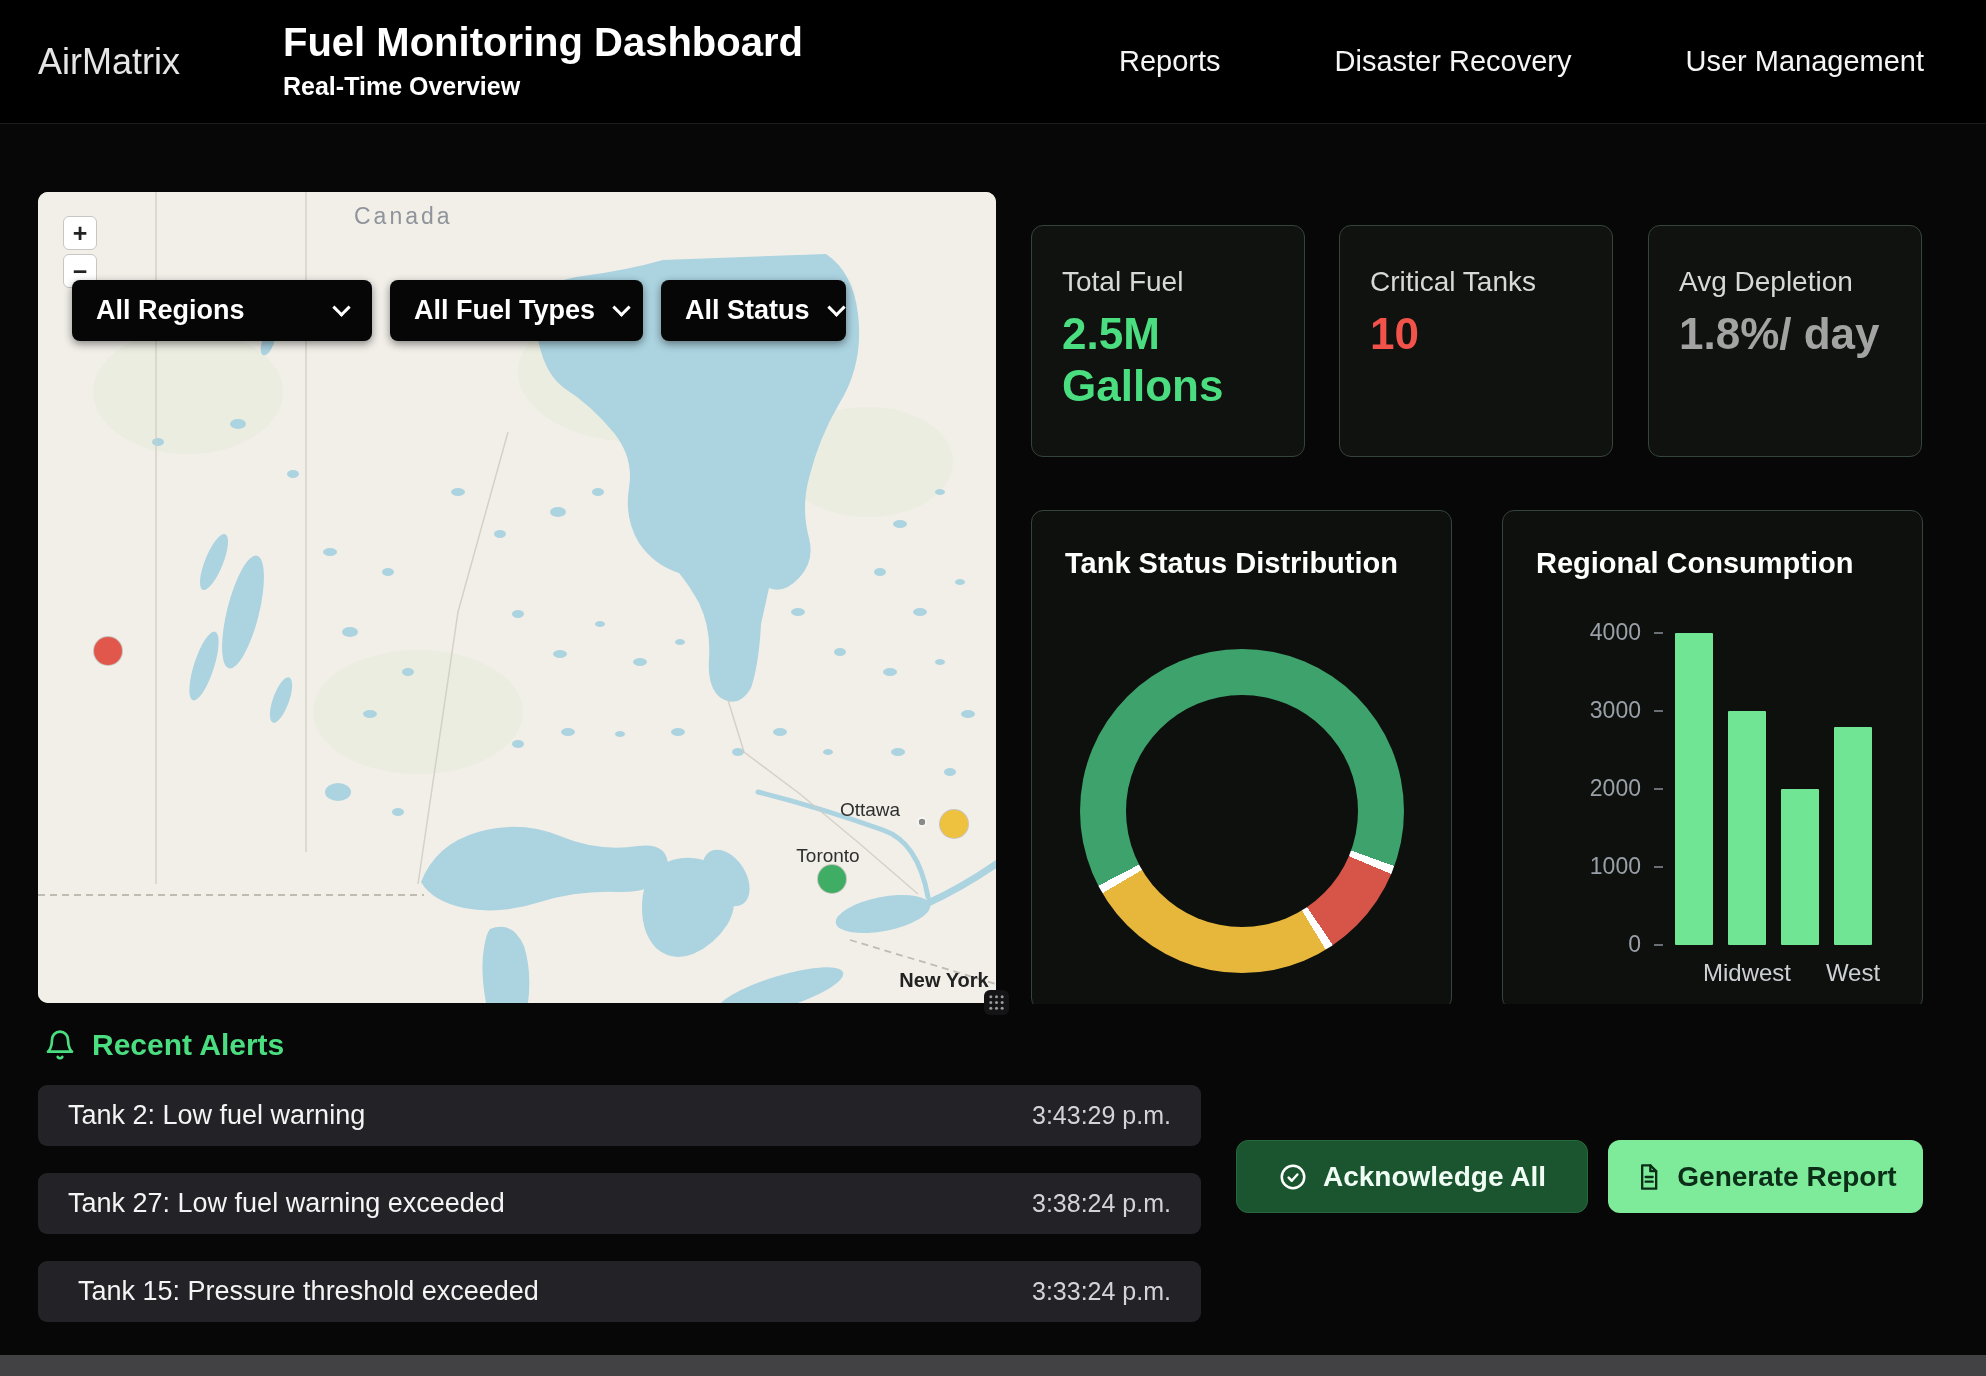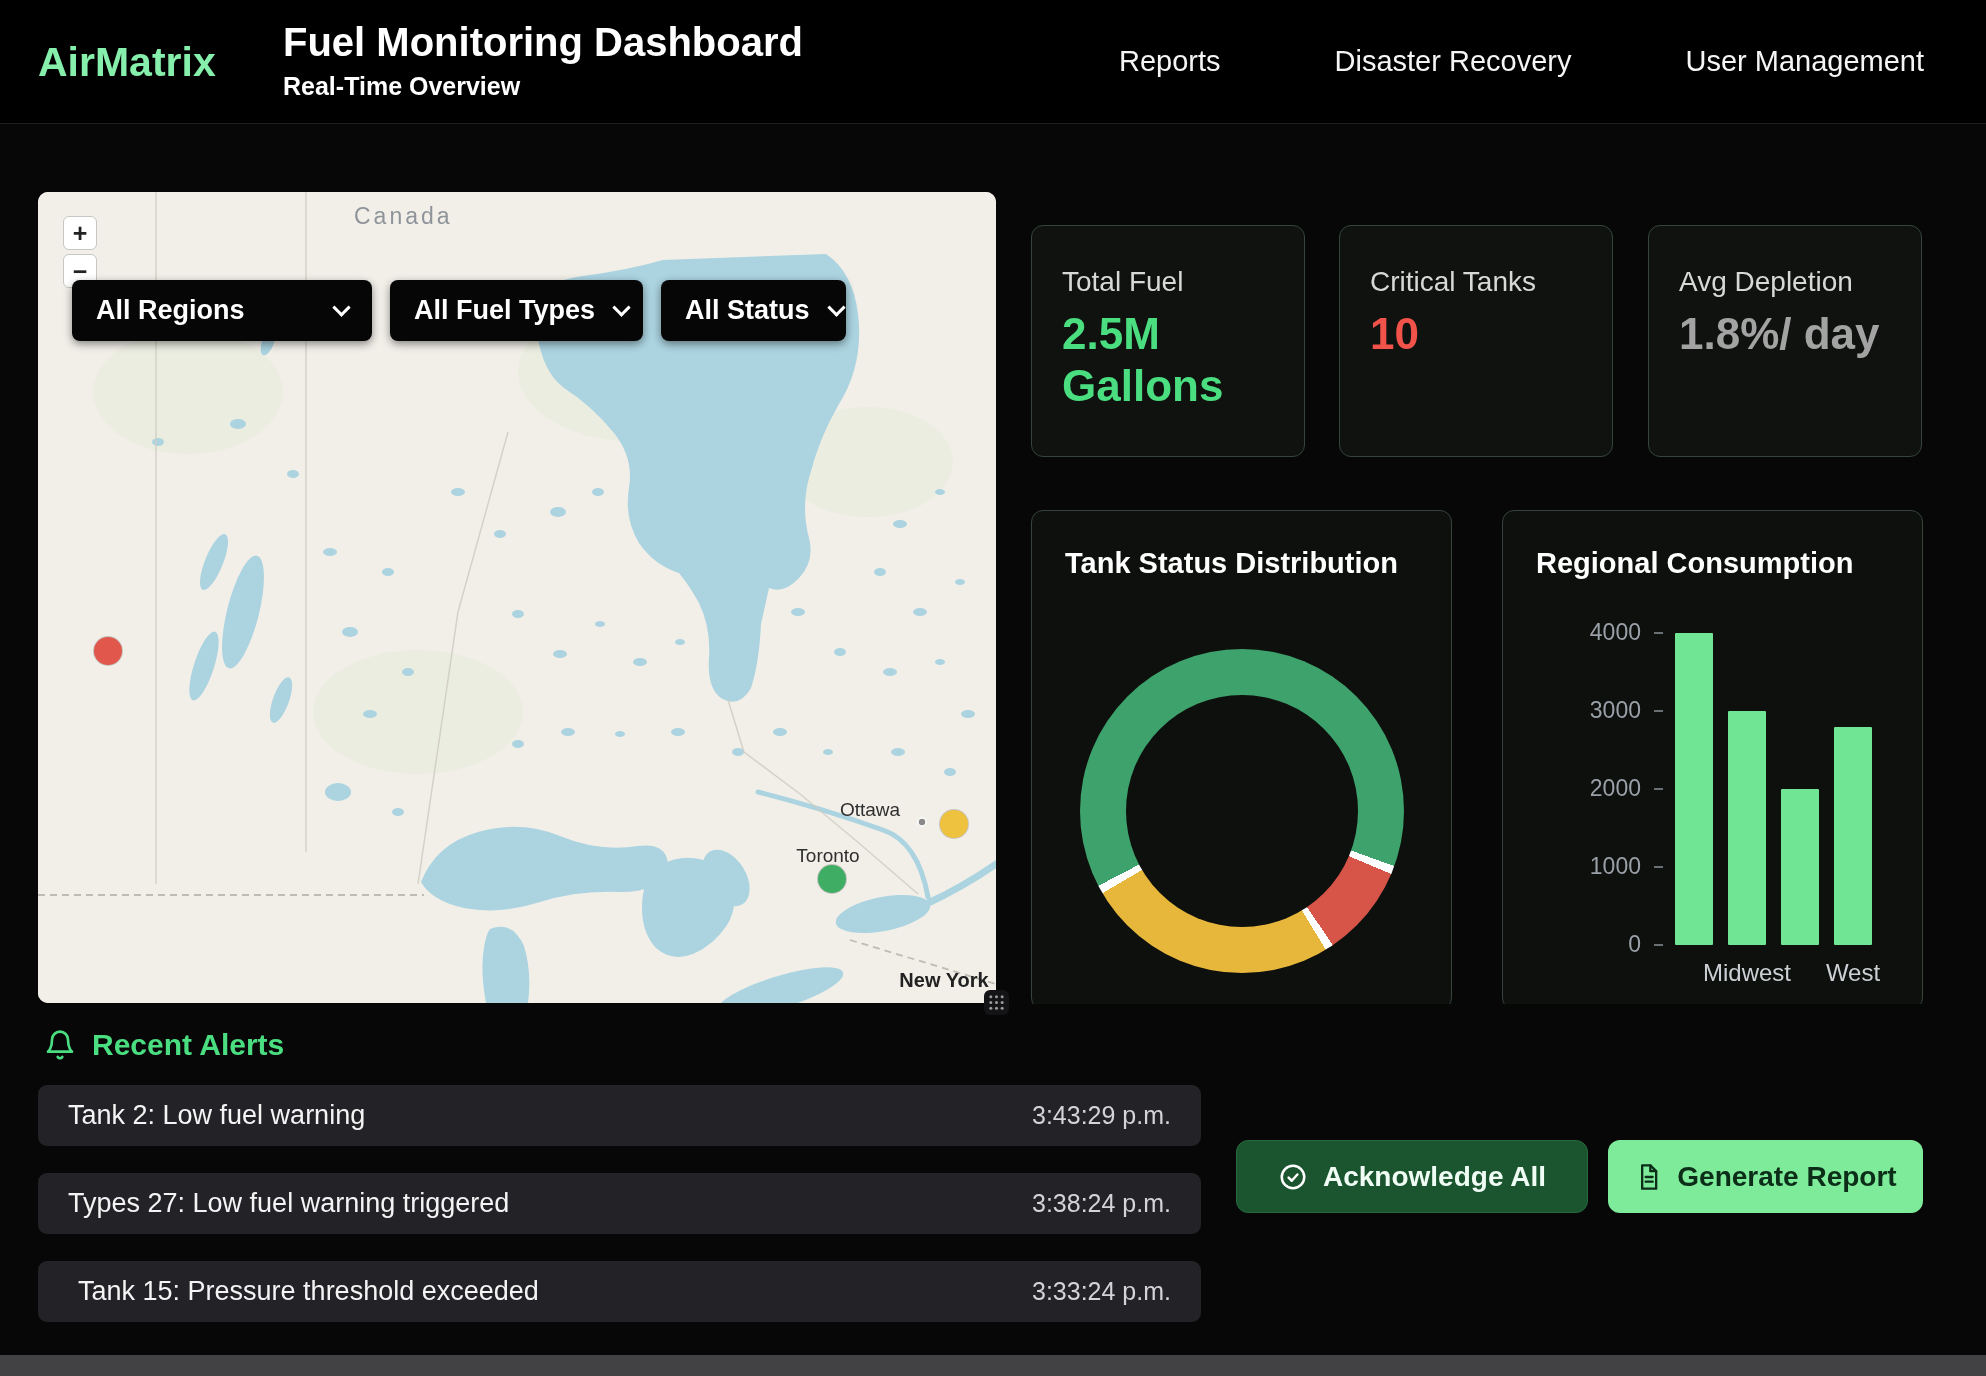--- a/index.html
+++ b/index.html
@@ -1,20 +1,20 @@
 <!DOCTYPE html>
 <html><head>
 <meta charset="utf-8">
 <style>
   * { margin:0; padding:0; box-sizing:border-box; }
   html,body { width:1986px; height:1376px; background:#070707; font-family:"Liberation Sans", sans-serif; overflow:hidden; position:relative; color:#fff; }
 
   
   .header { position:absolute; left:0; top:0; width:1986px; height:124px; background:#000; border-bottom:1px solid #1d1d1d; z-index:10; }
-  .brand { position:absolute; left:38px; top:50%; transform:translateY(-50%); font-size:41px; font-weight:700; color:#86efac; }
+  .brand { position:absolute; left:38px; top:50%; transform:translateY(-50%); font-size:36px; font-weight:400; color:#e5e5e5; }
   .title-block { position:absolute; left:283px; top:20px; }
   .page-title { font-size:40px; font-weight:700; color:#fff; }
   .page-subtitle { font-size:25px; font-weight:600; color:#ffffff; margin-top:7px; }
   .nav { position:absolute; right:62px; top:0; height:100%; display:flex; align-items:center; gap:114px; }
   .nav-item { font-size:29px; font-weight:500; color:#f5f5f5; cursor:pointer; white-space:nowrap; }
 
   
   .map-panel { position:absolute; left:38px; top:192px; width:958px; height:811px; border-radius:10px; overflow:hidden; background:#f2efe9; }
   .map-svg { position:absolute; left:0; top:0; }
   .zoom-btn { position:absolute; width:34px; height:34px; background:#fff; border:1px solid #c6c6c3; border-radius:6px; color:#222; font-size:25px; font-weight:700; display:flex; align-items:center; justify-content:center; line-height:1; cursor:pointer; }
@@ -260,21 +260,21 @@
       <path d="M13.7 21a2 2 0 0 1-3.4 0"></path>
     </svg>
     <div class="alerts-title">Recent Alerts</div>
   </div>
 
   <div class="alert-row r0">
     <span class="alert-msg">Tank 2: Low fuel warning</span>
     <span class="alert-time">3:43:29 p.m.</span>
   </div>
   <div class="alert-row r1">
-    <span class="alert-msg">Types 27: Low fuel warning triggered</span>
+    <span class="alert-msg">Tank 27: Low fuel warning exceeded</span>
     <span class="alert-time">3:38:24 p.m.</span>
   </div>
   <div class="alert-row r2">
     <span class="alert-msg">Tank 15: Pressure threshold exceeded</span>
     <span class="alert-time">3:33:24 p.m.</span>
   </div>
 
   <div class="btn btn-ack">
     <svg width="30" height="30" viewBox="0 0 24 24" fill="none" stroke="#ffffff" stroke-width="2" stroke-linecap="round" stroke-linejoin="round">
       <circle cx="12" cy="12" r="9"></circle>

